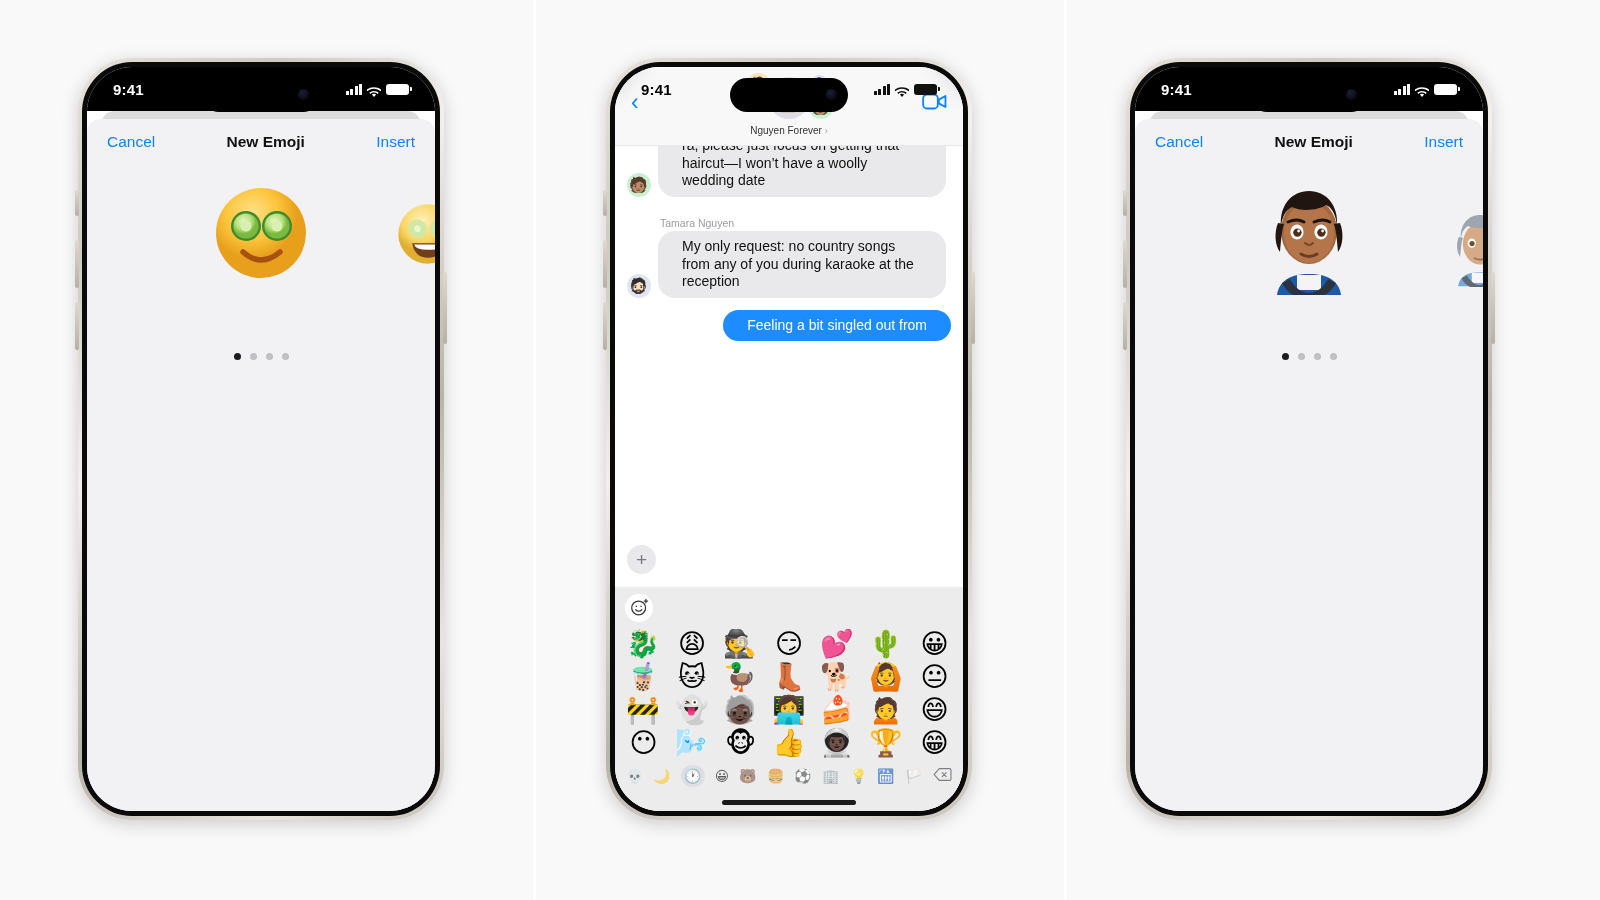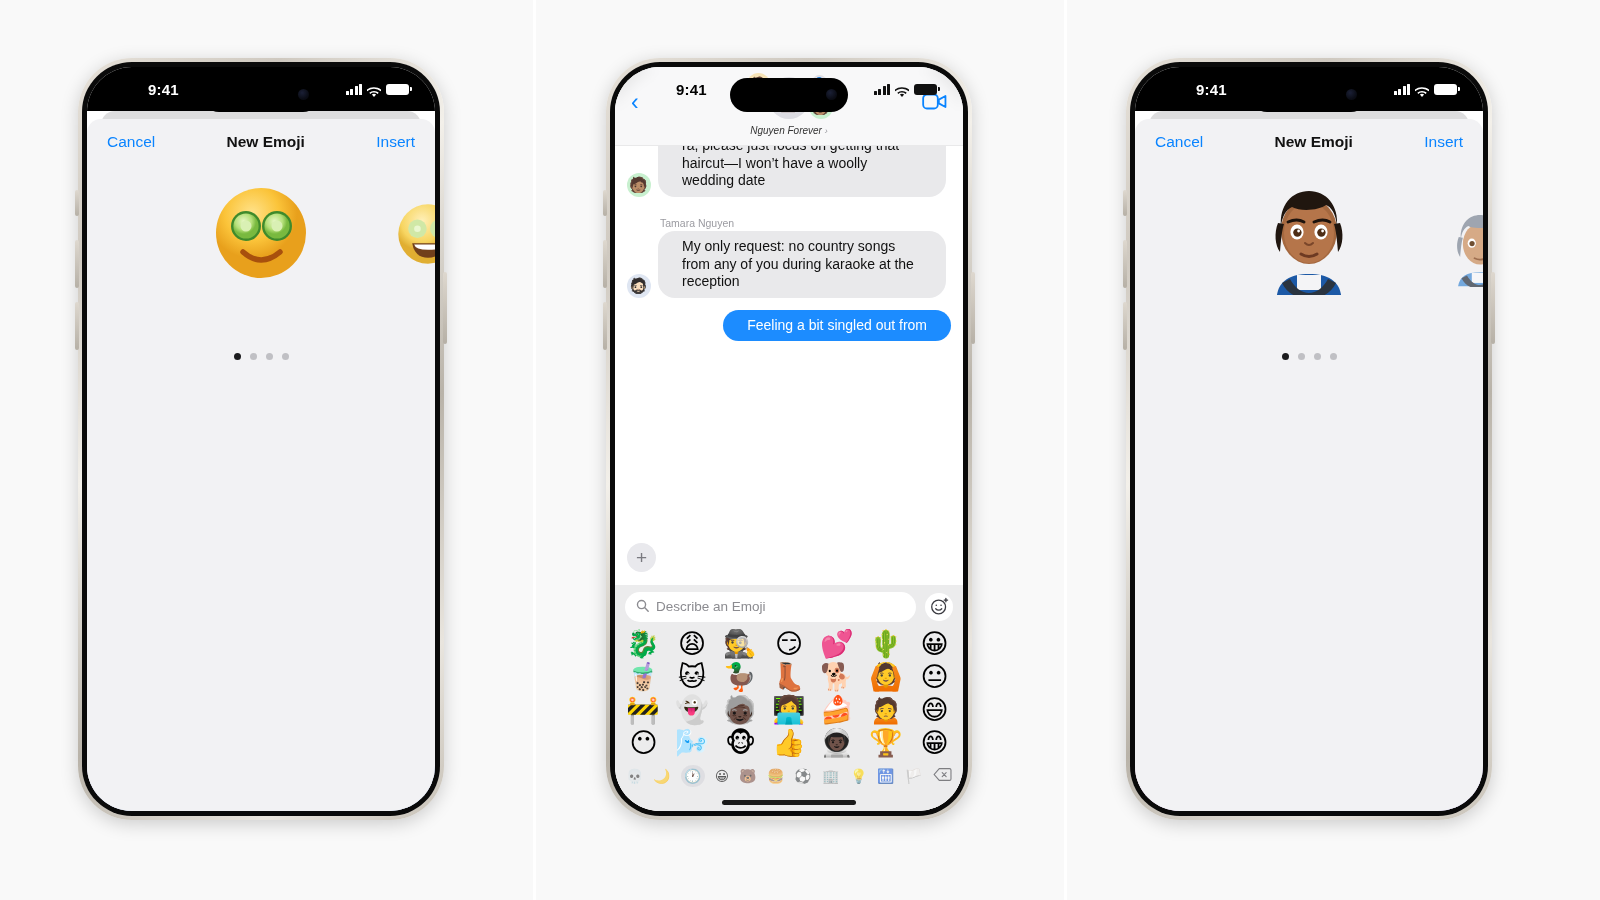--- a/index.html
+++ b/index.html
@@ -29,21 +29,21 @@
   }
   .phone .screen{
     position:absolute;inset:9px;border-radius:45px;overflow:hidden;background:#fff;
   }
   
   .btn-side{position:absolute;background:linear-gradient(180deg,#ded8cf,#b6b0a6);border-radius:2px;}
 
   
   .statusbar{position:absolute;left:0;right:0;top:0;height:44px;z-index:6;
     display:flex;align-items:center;justify-content:space-between;padding:0 26px;box-sizing:border-box;}
-  .sb-time{font-size:15px;font-weight:700;letter-spacing:.2px;margin-left:35px;}
+  .sb-time{font-size:15px;font-weight:700;letter-spacing:.2px;}
   .sb-right{display:flex;align-items:center;gap:5px;}
   .bars{display:flex;align-items:flex-end;gap:1.5px;height:11px;}
   .bars i{display:block;width:3px;border-radius:.5px;}
   .bars i:nth-child(1){height:4px}.bars i:nth-child(2){height:6px}
   .bars i:nth-child(3){height:8.5px}.bars i:nth-child(4){height:11px}
   .wifi{width:14px;height:11px;position:relative;}
   .batt{width:23px;height:11px;border-radius:3px;position:relative;}
   .batt:after{content:"";position:absolute;right:-3px;top:3.2px;width:2px;height:4.5px;border-radius:0 1px 1px 0;}
   .dark .sb-time,.dark .bars i{color:#fff;}
   .dark .bars i{background:#fff;}
@@ -135,21 +135,21 @@
   .back-chev{position:absolute;left:16px;top:24px;color:#0a84ff;font-size:23px;line-height:1;}
   .facetime{position:absolute;right:16px;top:26px;color:#0a84ff;}
   .grp{position:absolute;left:50%;transform:translateX(-50%);top:6px;width:120px;text-align:center;}
   .grp-av{position:relative;height:52px;}
   .av{position:absolute;border-radius:50%;display:flex;align-items:center;justify-content:center;overflow:hidden;}
   .av.big{width:42px;height:42px;left:39px;top:4px;background:#dcdce2;font-size:26px;}
   .av.s1{width:23px;height:23px;left:18px;top:0;background:#f6e3b6;font-size:15px;}
   .av.s2{width:16px;height:16px;left:24px;top:22px;background:#f3d2d2;font-size:11px;}
   .av.s3{width:15px;height:15px;left:83px;top:2px;background:#e0e0e6;font-size:10px;}
   .av.s4{width:24px;height:24px;left:80px;top:22px;background:#c8f0cf;font-size:15px;}
-  .grp-name{font-size:10px;color:#333;margin-top:0px;font-style:italic;}
+  .grp-name{font-size:10px;color:#333;margin-top:0px;}
   .grp-name .ch{color:#9a9aa0;font-size:9px;}
 
   .thread{flex:1;overflow:hidden;padding:0 12px;position:relative;}
   .row{display:flex;align-items:flex-end;gap:7px;margin-bottom:7px;}
   .row.me{justify-content:flex-end;}
   .ravatar{width:24px;height:24px;border-radius:50%;flex:none;display:flex;align-items:center;justify-content:center;font-size:15px;overflow:hidden;}
   .bub{max-width:240px;border-radius:17px;padding:7px 24px;font-size:14px;line-height:1.26;}
   .bub.them{background:#e9e9eb;color:#111;}
   .bub.me{background:#1c8cff;color:#fff;}
   .sender{font-size:10.5px;color:#9b9ba1;margin:20px 0 2px 33px;}
@@ -434,29 +434,20 @@
             <div class="bub me">Feeling a bit singled out from</div>
           </div>
         </div>
 
         <div class="composer">
           <div class="plus">+</div>
         </div>
 
         <div class="emoji-kb">
           <div class="search-row">
-            <div class="search-pill">
-              <span>
-                <svg width="13" height="13" viewBox="0 0 16 16" fill="none" stroke="#8b8b90" stroke-width="1.7" stroke-linecap="round">
-                    <circle cx="6.8" cy="6.8" r="5"></circle>
-                    <path d="M10.6 10.6 15 15"></path>
-                  </svg>
-              </span>
-              <span class="search-ph">Describe an Emoji</span>
-            </div>
             <div class="genmoji-btn">
               <svg width="19" height="19" viewBox="0 0 22 22" fill="none" stroke="#3a3a40" stroke-width="1.5">
                   <circle cx="10" cy="11.5" r="8"></circle>
                   <circle cx="7.3" cy="9.6" r=".9" fill="#3a3a40" stroke="none"></circle>
                   <circle cx="12.8" cy="9.6" r=".9" fill="#3a3a40" stroke="none"></circle>
                   <path d="M6.6 13.6a4.6 4.6 0 0 0 7 0" stroke-linecap="round"></path>
                   <path d="M18.4 1.6v4M16.4 3.6h4" stroke-linecap="round"></path>
                 </svg>
             </div>
           </div>

